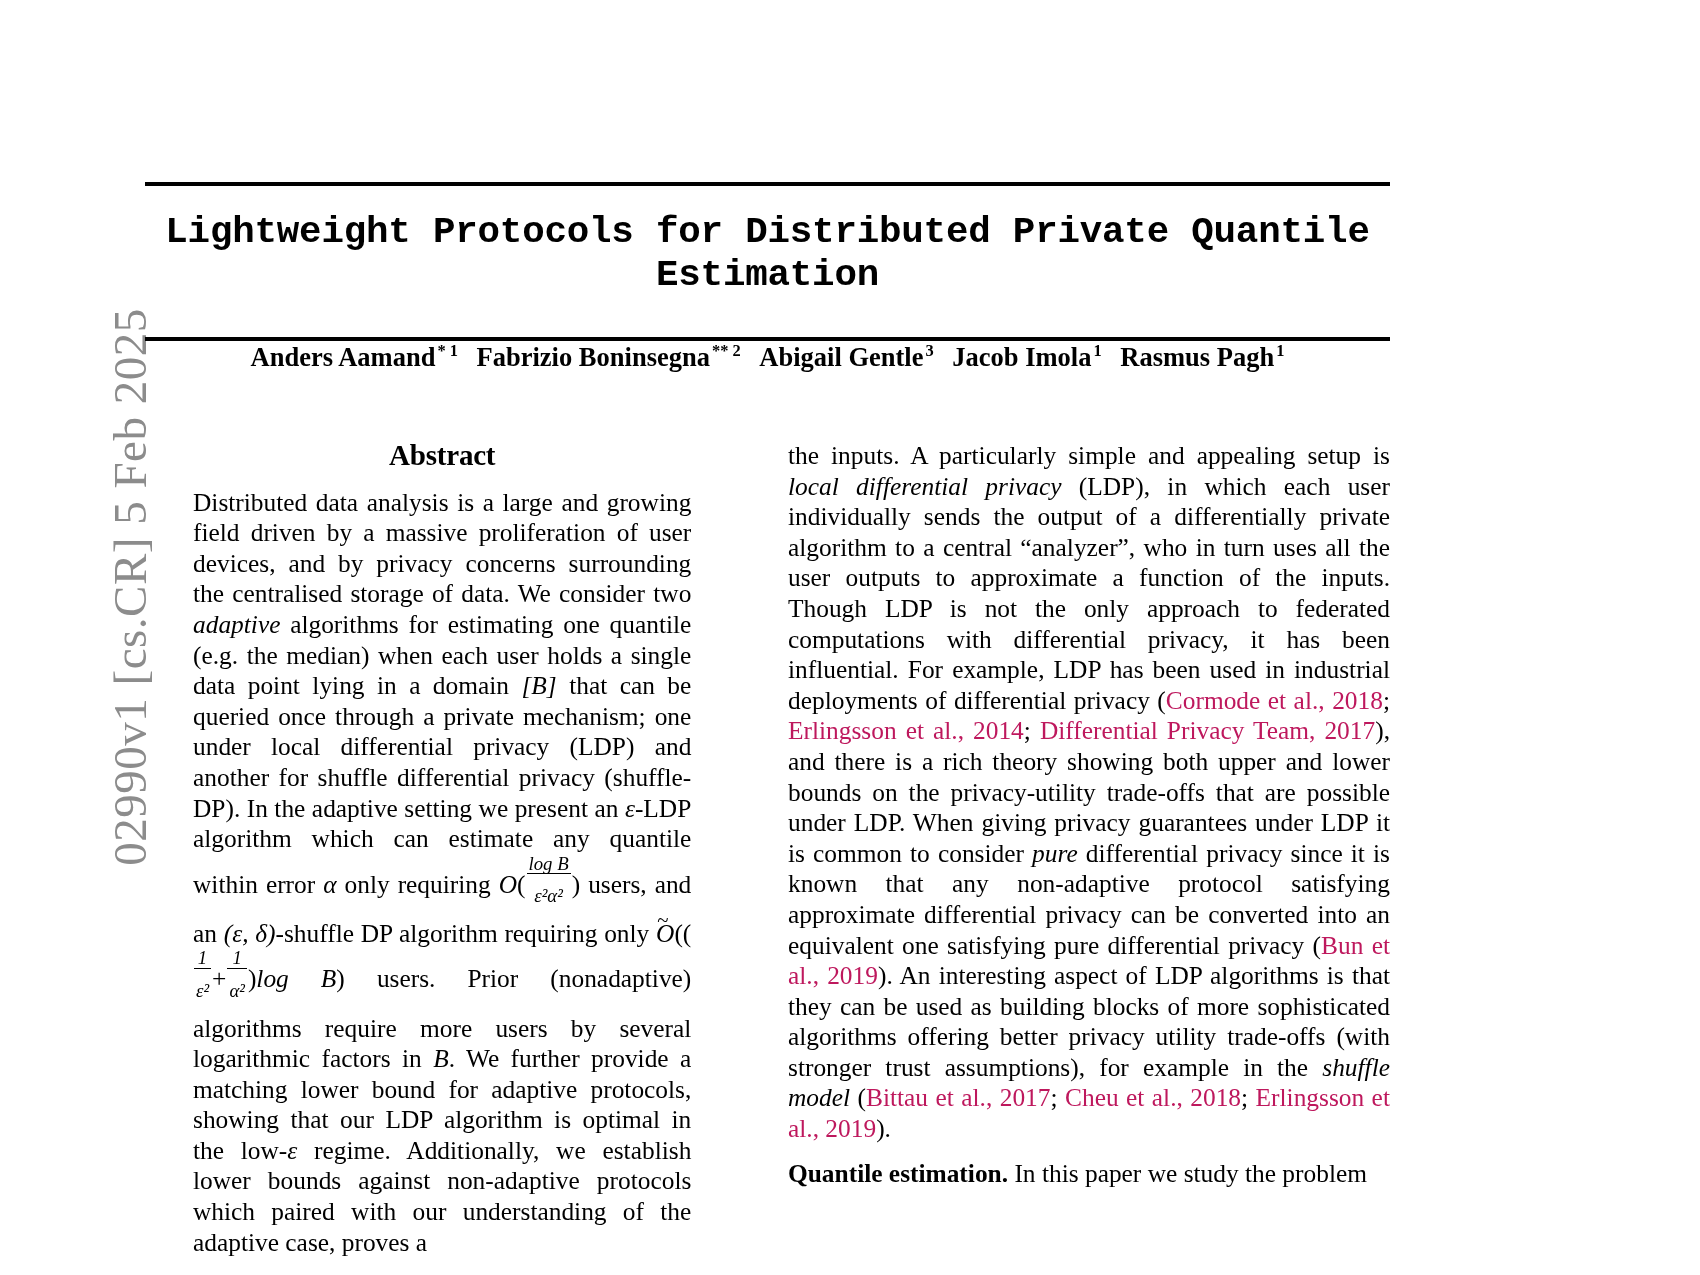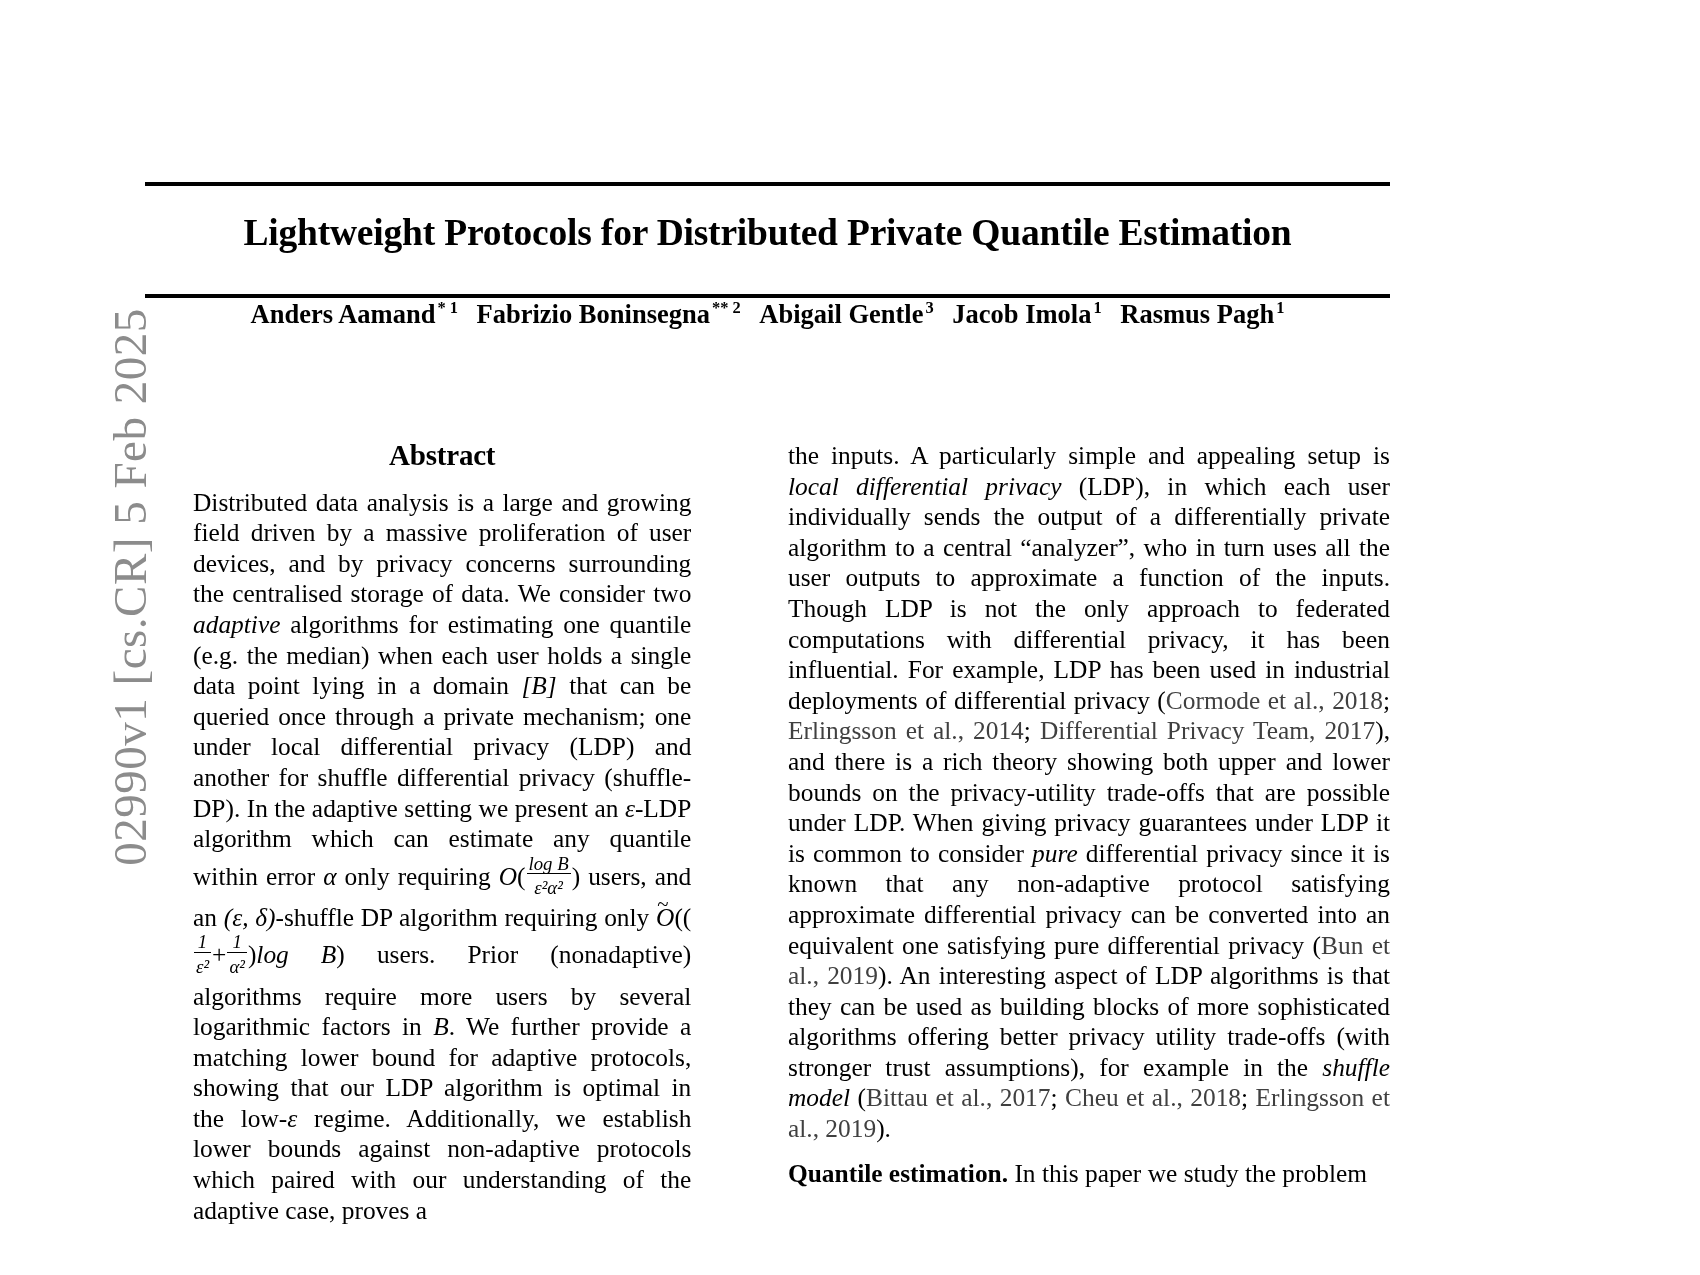--- a/index.html
+++ b/index.html
@@ -49,20 +49,21 @@
   .rule-top { margin-top: 182px; }
   .rule-bottom { margin-top: 18px; }
 
   .title {
     text-align: center;
     font-size: 37.5px;
     font-weight: bold;
     letter-spacing: -0.2px;
     margin-bottom: 40px;
     line-height: 1.15;
+    font-family: Liberation Mono, monospace;
   }
 
   .authors {
     text-align: center;
     font-size: 26.5px;
     font-weight: bold;
     white-space: nowrap;
   }
   .authors .au { margin: 0 6px; }
   .authors sup {
@@ -102,39 +103,39 @@
     letter-spacing: -0.2px;
   }
 
   p { margin: 0 0 14px 0; }
   p.tight { margin-bottom: 16px; }
 
   i, .it { font-style: italic; }
   .bold { font-weight: bold; }
 
   .cite {
-    color: #404040;
+    color: #be185d;
   }
 
   
   .mi { font-family: "Liberation Serif", "DejaVu Serif", serif; font-style: italic; }
   .mrm { font-style: normal; }
   .frac {
     display: inline-block;
     vertical-align: -0.52em;
     text-align: center;
     font-size: 0.74em;
     line-height: 1.04;
     margin: 0 1px;
   }
   .frac .num { display: block; padding: 0 2px; }
   .frac .den {
     display: block;
     border-top: 1.3px solid #000;
-    padding: 4px 2px;
+    padding: 12px 2px;
   }
   .tilde-o {
     position: relative;
     display: inline-block;
     font-style: italic;
   }
   .tilde-o::before {
     content: "~";
     position: absolute;
     left: 0.06em;

